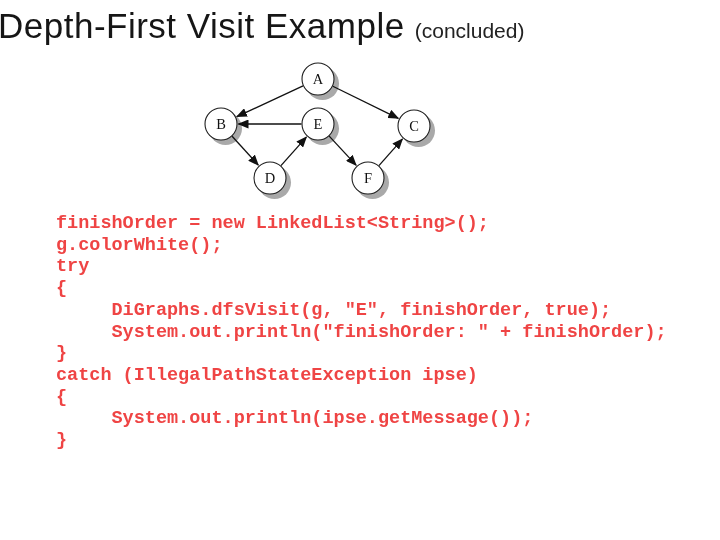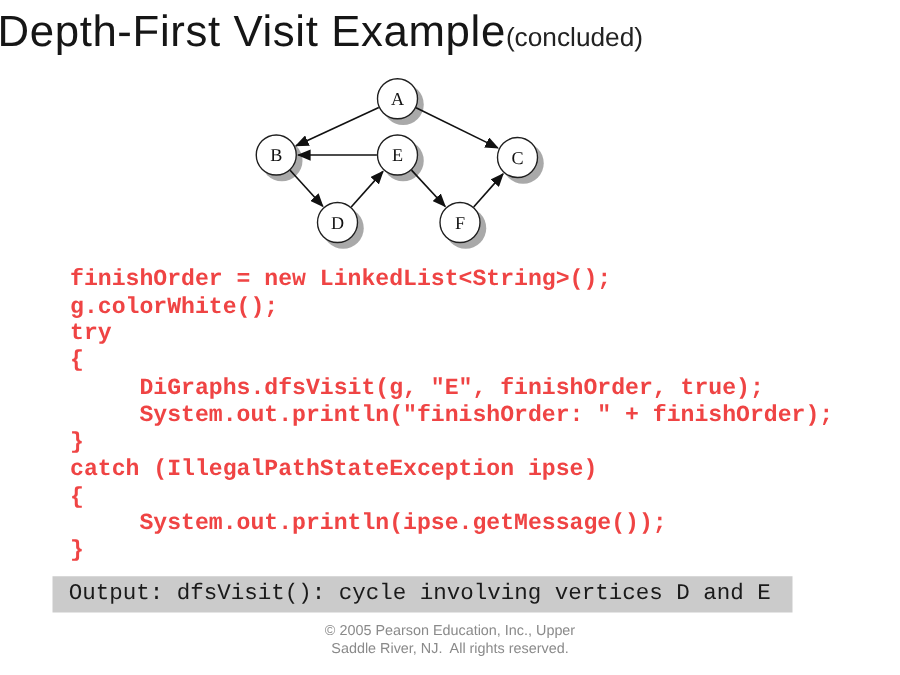--- a/index.html
+++ b/index.html
@@ -28,20 +28,21 @@
     font-size: 35px;
     font-weight: 400;
     letter-spacing: 0.5px;
     color: #161616;
   }
   .title-sub {
     font-family: "Liberation Sans", sans-serif;
     font-size: 21px;
     font-weight: 400;
     color: #222222;
+    margin-left: 10px;
   }
   .graph-svg {
     position: absolute;
     left: 185px;
     top: 52px;
   }
   .code-block {
     position: absolute;
     left: 56px;
     top: 213px;
@@ -136,20 +137,15 @@
 try
 {
      DiGraphs.dfsVisit(g, "E", finishOrder, true);
      System.out.println("finishOrder: " + finishOrder);
 }
 catch (IllegalPathStateException ipse)
 {
      System.out.println(ipse.getMessage());
 }</div>
 
-  <div class="output-bar">
-    <div class="output-text">Output: dfsVisit(): cycle involving vertices D and E</div>
-  </div>
 
-  <div class="copyright">© 2005 Pearson Education, Inc., Upper
-Saddle River, NJ.  All rights reserved.</div>
 
 </div>
 
 </body></html>

